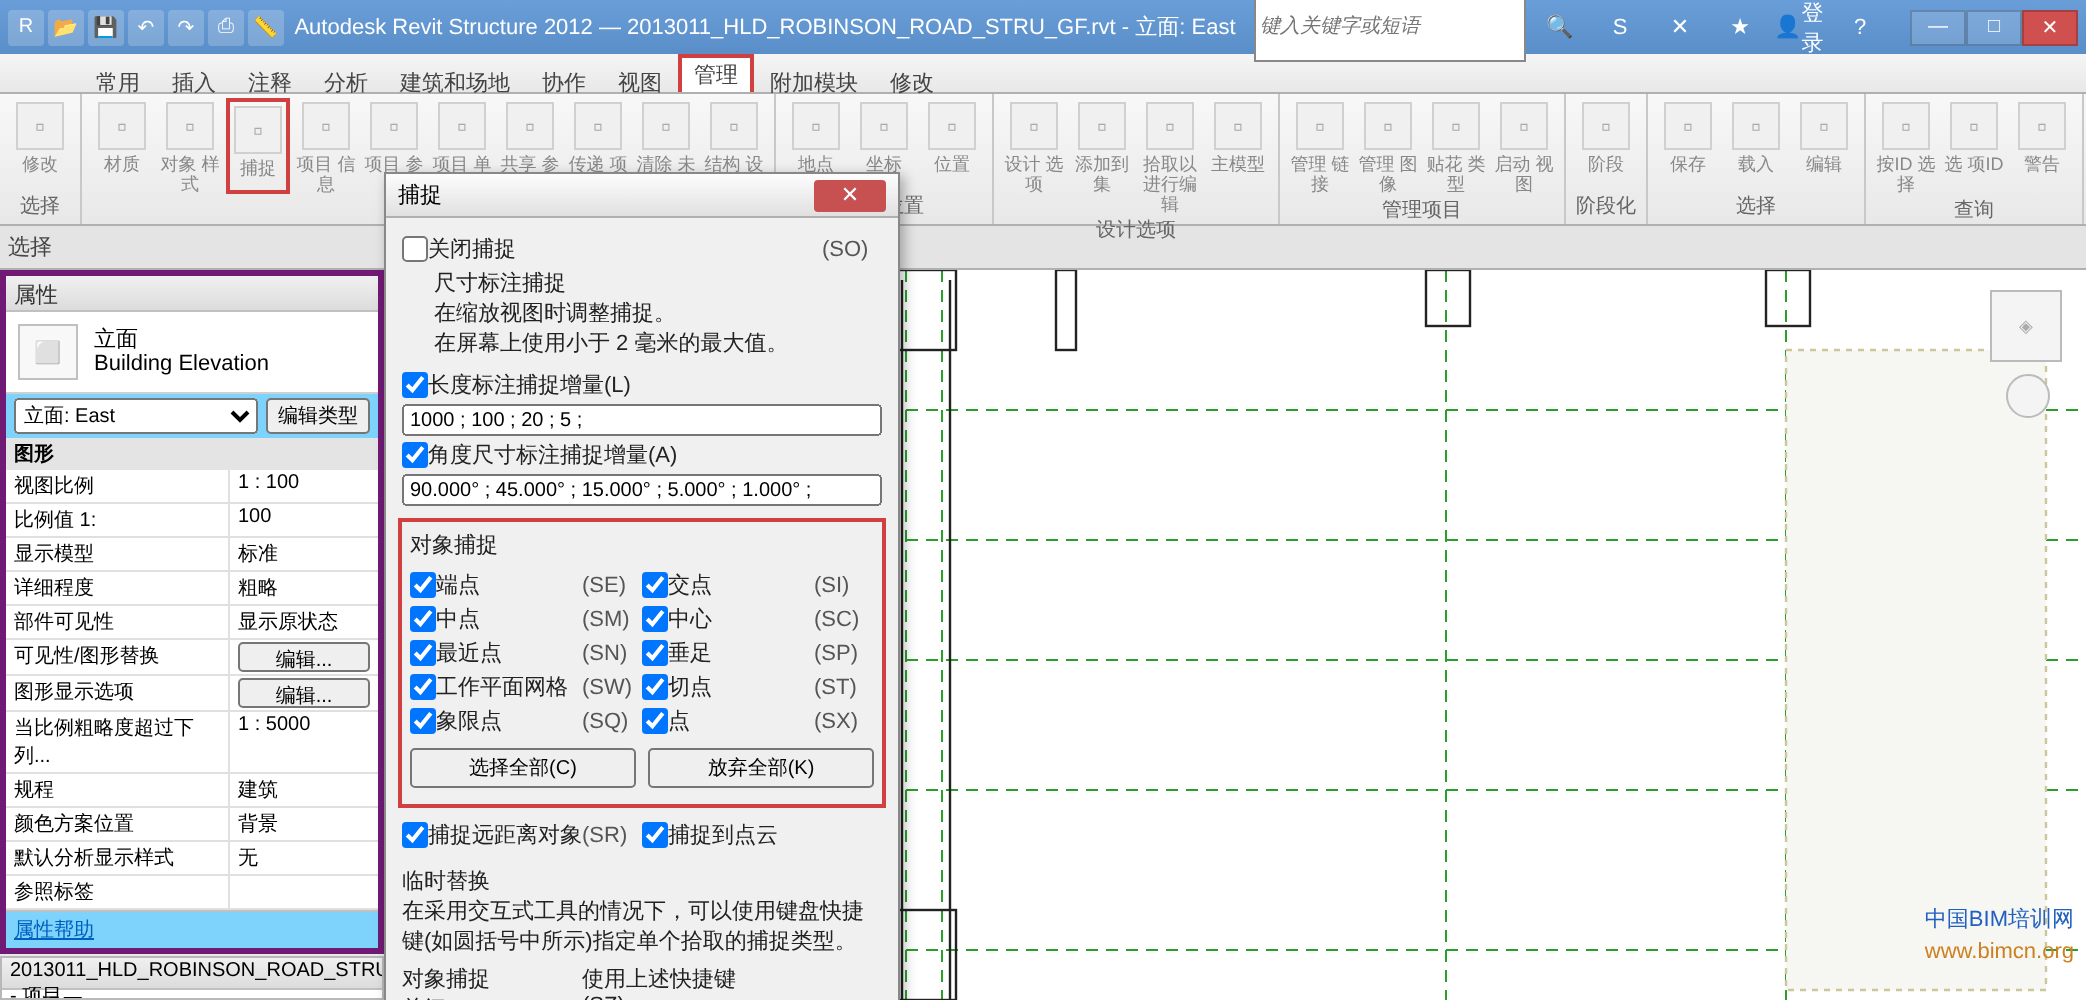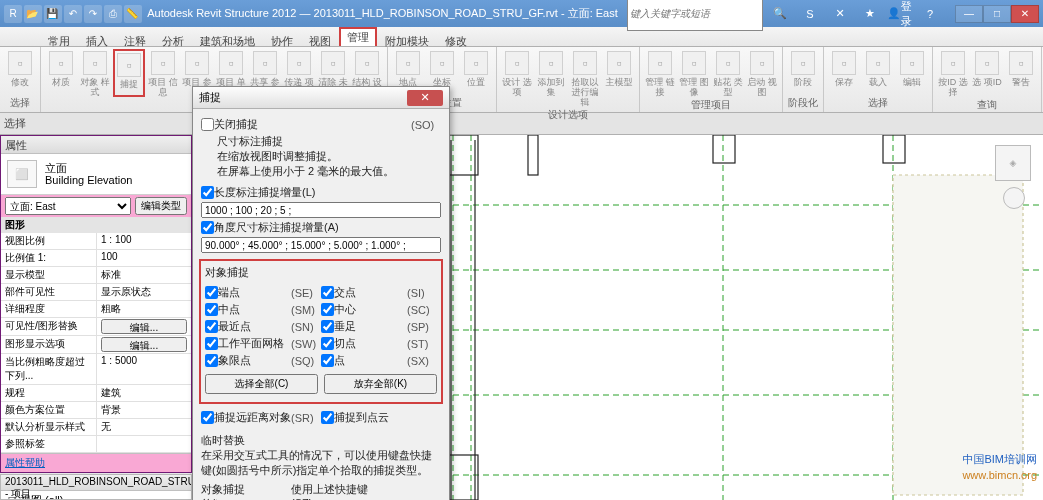--- a/index.html
+++ b/index.html
@@ -31,32 +31,32 @@
 .rbtn .ico { width: 24px; height: 24px; background: #f0f0f0; border: 1px solid #d0d0d0; margin: 2px 0; display: flex; align-items: center; justify-content: center; font-size: 14px; color: #aaa; }
 .rbtn .lbl { font-size: 9px; text-align: center; line-height: 10px; }
 .rbtn.hl { border: 2px solid #d04040; }
 
 
 .optionsbar { height: 22px; background: #e4e4e4; border-bottom: 1px solid #b0b0b0; display: flex; align-items: center; padding: 0 4px; font-size: 11px; color: #444; }
 
 
 .main { display: flex; height: 365px; }
 .left { width: 192px; display: flex; flex-direction: column; }
-.panel { background: #f9a8d4; border: 1px solid #701a75; margin-bottom: 1px; }
+.panel { background: #7dd3fc; border: 3px solid #701a75; margin-bottom: 1px; }
 .panel-hdr { height: 18px; background: linear-gradient(#f0f0f0, #dcdcdc); padding: 2px 4px; font-size: 11px; color: #333; border-bottom: 1px solid #c0c0c0; }
 .props-type { display: flex; align-items: center; padding: 6px; gap: 8px; background: #fff; border-bottom: 1px solid #d0d0d0; }
 .props-type .ico { width: 30px; height: 28px; border: 1px solid #c0c0c0; background: #f8f8f8; display: flex; align-items: center; justify-content: center; }
 .props-type .txt { font-size: 10px; line-height: 12px; }
 .props-row { display: flex; align-items: center; padding: 2px 4px; gap: 4px; }
 .props-row select { flex: 1; height: 18px; font-size: 10px; }
 .props-row button { height: 18px; font-size: 10px; padding: 0 4px; }
 .props-grid { background: #fff; }
 .props-grid .grp { background: #e4e4e4; padding: 1px 4px; font-size: 10px; font-weight: bold; }
 .props-grid .row { display: flex; border-bottom: 1px solid #e0e0e0; }
-.props-grid .row .k { width: 96px; padding: 1px 4px; font-size: 10px; border-right: 1px solid #e0e0e0; }
+.props-grid .row .k { width: 112px; padding: 1px 4px; font-size: 10px; border-right: 1px solid #e0e0e0; }
 .props-grid .row .v { flex: 1; padding: 1px 4px; font-size: 10px; }
 .props-grid .row button { width: 100%; height: 15px; font-size: 10px; }
 .props-help { padding: 2px 4px; font-size: 10px; color: #0060c0; text-decoration: underline; border-top: 1px solid #c0c0c0; }
 
 .browser { flex: 1; background: #fff; border: 1px solid #b8b8b8; overflow: auto; }
 .browser-hdr { height: 16px; background: linear-gradient(#f0f0f0, #dcdcdc); padding: 1px 4px; font-size: 10px; border-bottom: 1px solid #c0c0c0; }
 .tree { padding: 2px; font-size: 10px; line-height: 14px; }
 .tree .node { padding-left: 14px; white-space: nowrap; }
 .tree .node.l1 { padding-left: 4px; }
 .tree .node .exp { display: inline-block; width: 10px; text-align: center; color: #666; }
@@ -335,26 +335,26 @@
             </div>
             <div class="row">
               <div class="k">比例值 1:</div>
               <div class="v">100</div>
             </div>
             <div class="row">
               <div class="k">显示模型</div>
               <div class="v">标准</div>
             </div>
             <div class="row">
+              <div class="k">详细程度</div>
+              <div class="v">粗略</div>
+            </div>
+            <div class="row">
               <div class="k">部件可见性</div>
               <div class="v">显示原状态</div>
-            </div>
-            <div class="row">
-              <div class="k">详细程度</div>
-              <div class="v">粗略</div>
             </div>
             <div class="row">
               <div class="k">可见性/图形替换</div>
               <div class="v"><button>编辑...</button></div>
             </div>
             <div class="row">
               <div class="k">图形显示选项</div>
               <div class="v"><button>编辑...</button></div>
             </div>
             <div class="row">

